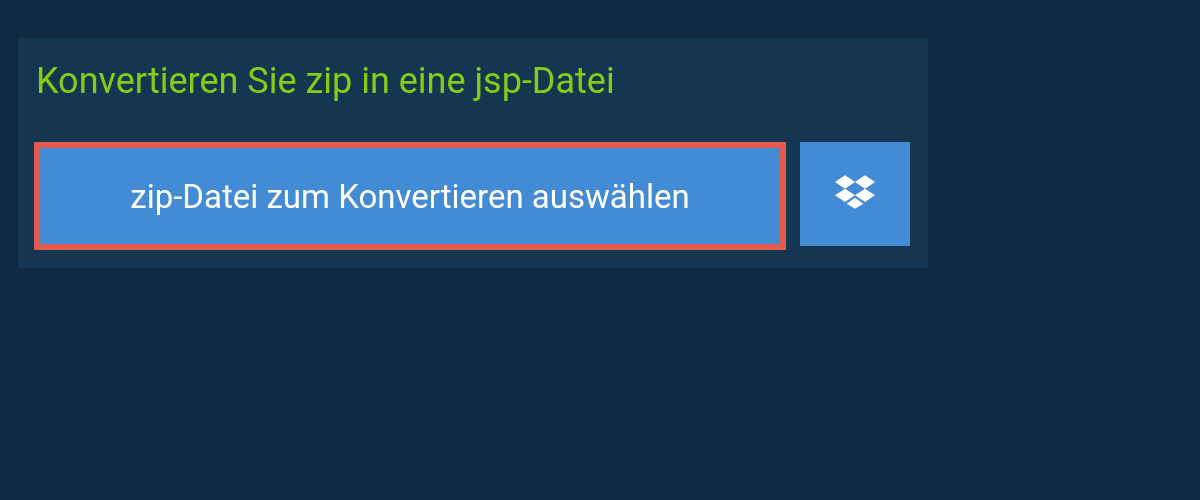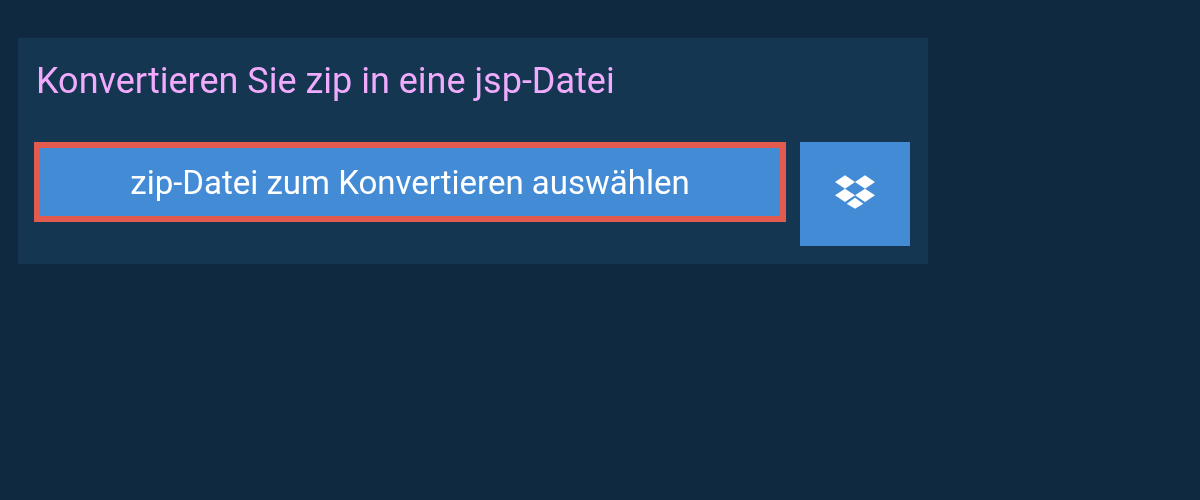--- a/index.html
+++ b/index.html
@@ -10,36 +10,36 @@
       font-family: -apple-system, BlinkMacSystemFont, "Segoe UI", Roboto, Helvetica, Arial, sans-serif;
       overflow: hidden;
     }
     .panel {
       background: #143651;
       margin: 38px 0 0 18px;
       width: 910px;
     }
     .header {
       padding: 22px 18px 22px 18px;
-      color: #f0abfc;
+      color: #84cc16;
       font-size: 36px;
       font-weight: 400;
       background: #143651;
       width: 720px;
     }
     .button-row {
       display: flex;
       gap: 14px;
       padding: 18px 16px 18px 16px;
       background: #143651;
     }
     .select-file-button {
       flex: 0 0 auto;
       width: 752px;
-      height: 80px;
+      height: 108px;
       background: #448bd6;
       border: 6px solid #e35a4f;
       color: #ffffff;
       font-size: 33px;
       font-weight: 400;
       display: flex;
       align-items: center;
       justify-content: center;
       cursor: pointer;
     }

